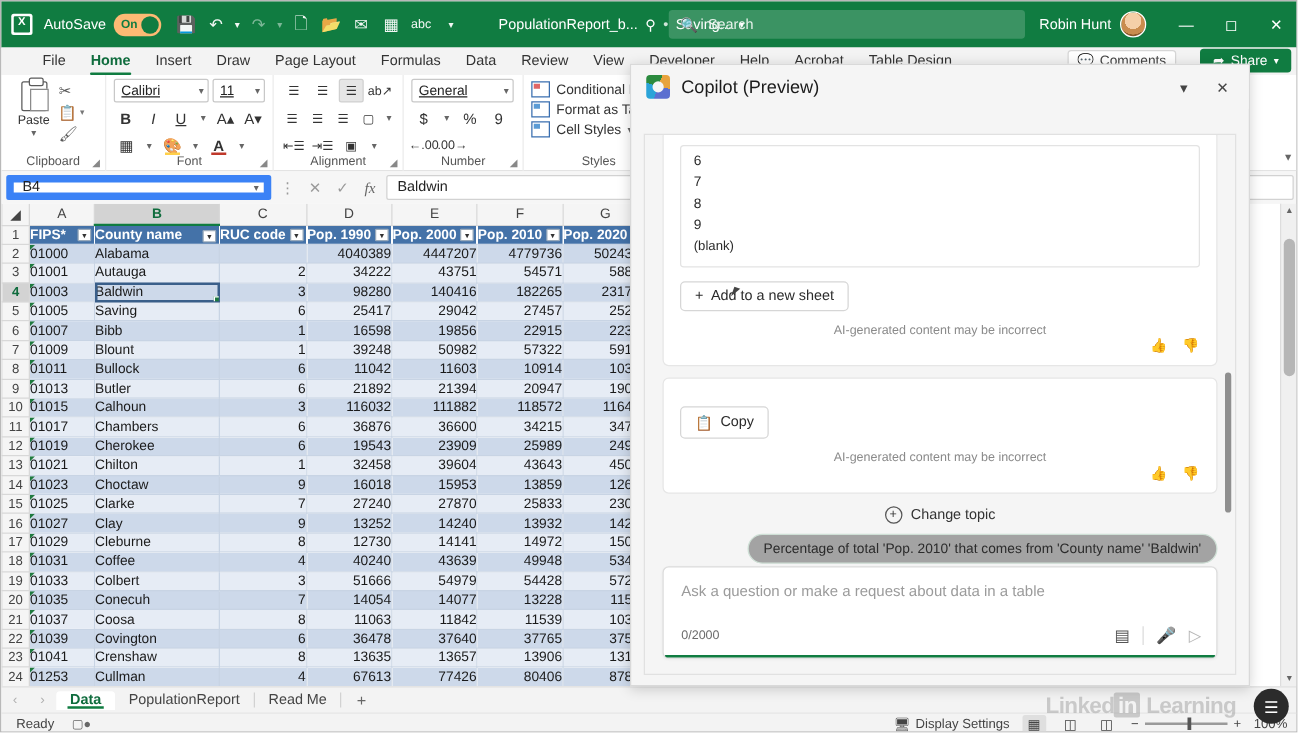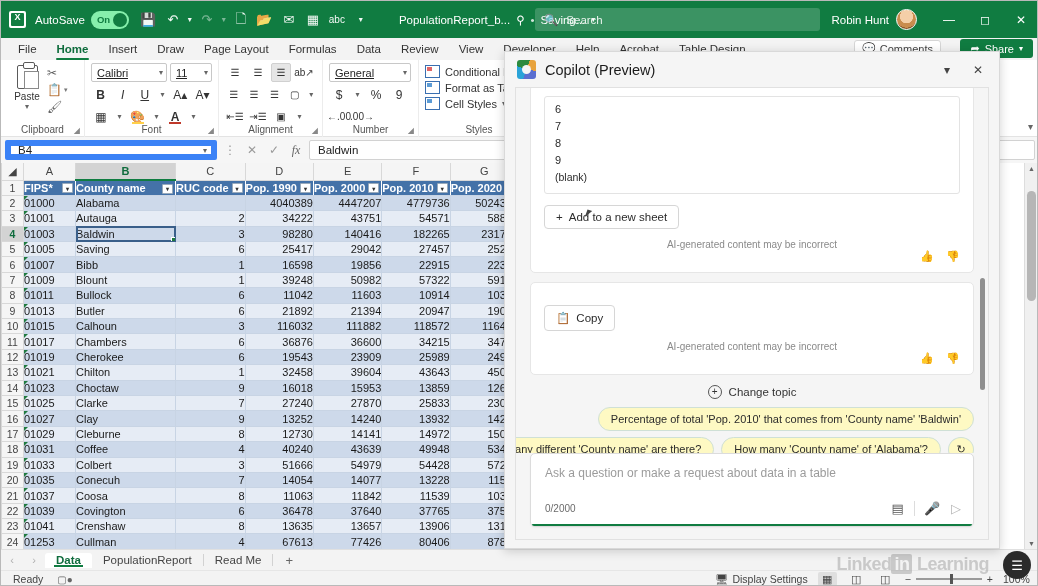--- a/index.html
+++ b/index.html
@@ -25,21 +25,21 @@
     content: ""; position: absolute; left: 2px; top: 2px; right: 2px; bottom: 2px;
     background: #107c41; border-radius: 1px;
   }
   .tb-excel-icon::after {
     content: "X"; position: absolute; left: 0; right: 0; top: 1px;
     font-size: 9px; font-weight: bold; color: #fff; text-align: center;
     font-family: "Liberation Sans", sans-serif;
   }
   .tb-autosave-label { font-size: 11.5px; margin-right: 6px; white-space: nowrap; }
   .toggle {
-    width: 38px; height: 18px; border-radius: 9px; background: #86efac;
+    width: 38px; height: 18px; border-radius: 9px; background: #fdba74;
     position: relative; display: flex; align-items: center; flex: none;
   }
   .toggle .tgl-txt { font-size: 9.5px; color: #107c41; margin-left: 6px; font-weight: 600; }
   .toggle .knob {
     position: absolute; right: 2px; width: 14px; height: 14px; border-radius: 50%;
     background: #107c41;
   }
   .tb-btn {
     width: 24px; height: 24px; display: flex; align-items: center; justify-content: center;
     font-size: 13px; color: #fff; flex: none; opacity: .95;
@@ -67,21 +67,21 @@
     border: 1.5px solid #fff;
   }
   .wincontrols { position: absolute; right: 0; top: 0; display: flex; height: 37px; }
   .wc { width: 36px; display: flex; align-items: center; justify-content: center;
         font-size: 12px; color: #fff; }
 
   
   .ribbon-tabs {
     position: absolute; top: 37px; left: 0; width: 1038px; height: 22px;
     background: #f3f3f3; display: flex; align-items: center;
-    font-size: 11.5px; color: #333; padding-left: 8px; gap: 2px;
+    font-size: 11.5px; color: #333; padding-left: 24px; gap: 2px;
   }
   .rtab { padding: 2px 9px; white-space: nowrap; position: relative; }
   .rtab.active { color: #0f6c3d; font-weight: 600; }
   .rtab.active::after {
     content: ""; position: absolute; left: 8px; right: 8px; bottom: -3px;
     height: 2px; background: #107c41; border-radius: 1px;
   }
   .comments-btn {
     position: absolute; right: 98px; top: 2px; font-size: 11px; color: #444;
     display: flex; align-items: center; gap: 4px;
@@ -267,21 +267,21 @@
              font-size: 11px; color: #444; }
   .viewbtn.on { background: #dfdfdf; border-radius: 2px; }
   .zoomslider { display: flex; align-items: center; gap: 5px; }
   .zs-track { width: 66px; height: 2px; background: #9a9a9a; position: relative; }
   .zs-knob { position: absolute; left: 34px; top: -4px; width: 3px; height: 10px; background: #555; }
 
   
   .copilot {
     position: absolute; left: 503px; top: 50px; width: 496px; height: 498px;
     background: #f5f5f5; border: 1px solid #d9d9d9;
-    box-shadow: 0 2px 10px rgba(0,0,0,.18); display: flex; flex-direction: column;
+    box-shadow: 0 2px 10px rgba(0,0,0,.18); display: flex; flex-direction: column; gap: 20px;
   }
   .cp-header {
     height: 35px; display: flex; align-items: center; padding: 0 10px 0 12px; gap: 9px;
     background: #f5f5f5;
   }
   .cp-logo {
     width: 19px; height: 19px; flex: none; position: relative; border-radius: 3px;
     background: conic-gradient(from 200deg, #2aa3d8 0 25%, #2b8a3e 25% 50%, #e8a33d 50% 72%, #5b6fd0 72% 100%);
   }
   .cp-logo::after {
@@ -323,21 +323,21 @@
     font-size: 11.5px; color: #333; margin: 10px 0 8px 0;
   }
   .ct-plus {
     width: 14px; height: 14px; border: 1px solid #555; border-radius: 50%;
     display: flex; align-items: center; justify-content: center; font-size: 10px;
     line-height: 1;
   }
   .chips { display: flex; flex-direction: column; align-items: flex-end; gap: 6px; }
   .chiprow { display: flex; gap: 7px; justify-content: flex-end; }
   .chip {
-    border: 1px solid #cfe0d6; border-radius: 13px; background: #fef9c3;
+    border: 1px solid #cfe0d6; border-radius: 13px; background: #a3a3a3;
     padding: 5px 12px; font-size: 11px; color: #2b2b2b; white-space: nowrap;
   }
   .chip.round { border-radius: 50%; width: 26px; padding: 5px 0; text-align: center; }
 
   .cp-inputwrap { padding: 0 14px 12px 14px; }
   .cp-input {
     background: #fff; border: 1px solid #dcdcdc; border-radius: 5px;
     position: relative; padding: 12px 12px 8px 14px; height: 74px;
     box-shadow: 0 1px 2px rgba(0,0,0,.04);
   }

